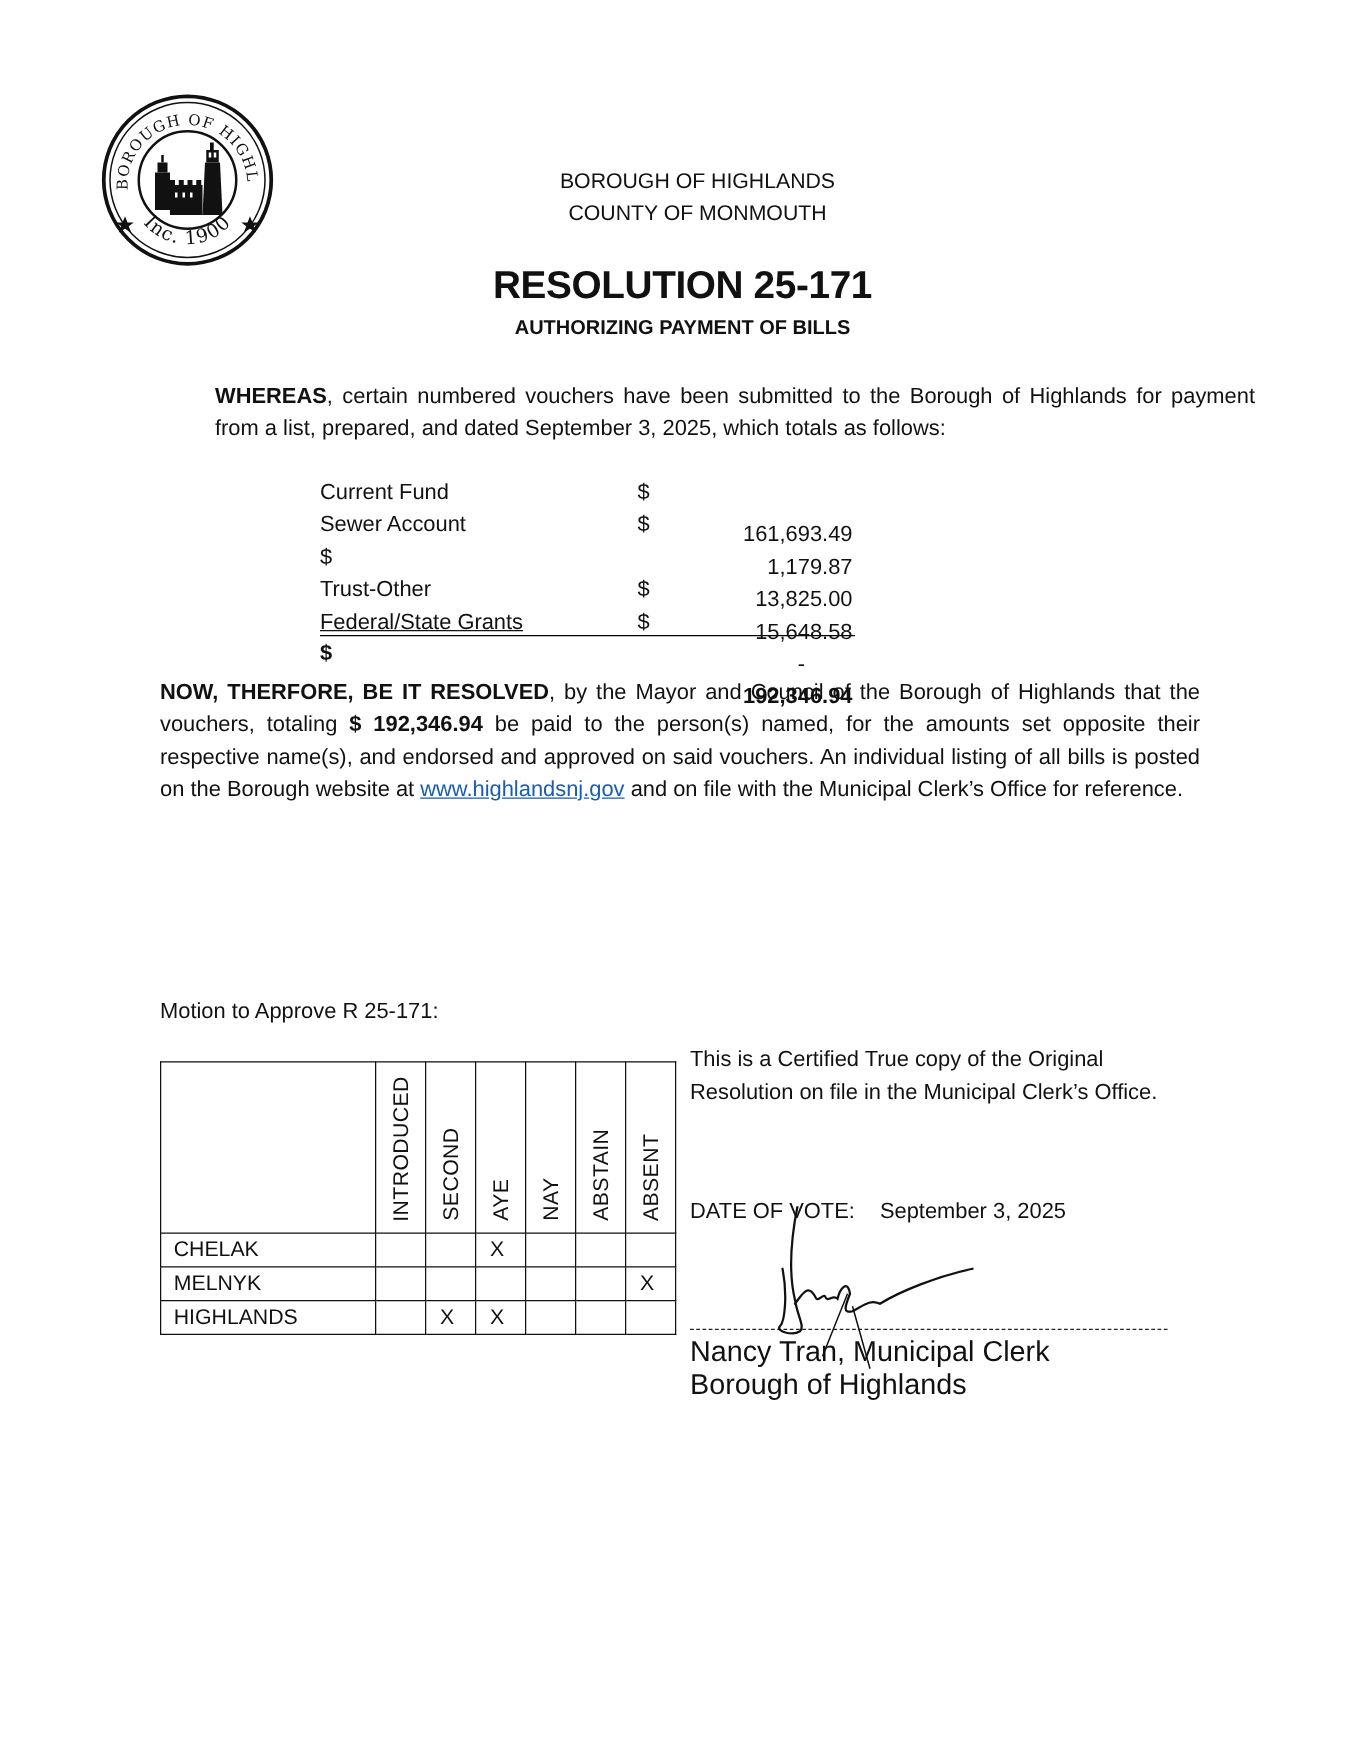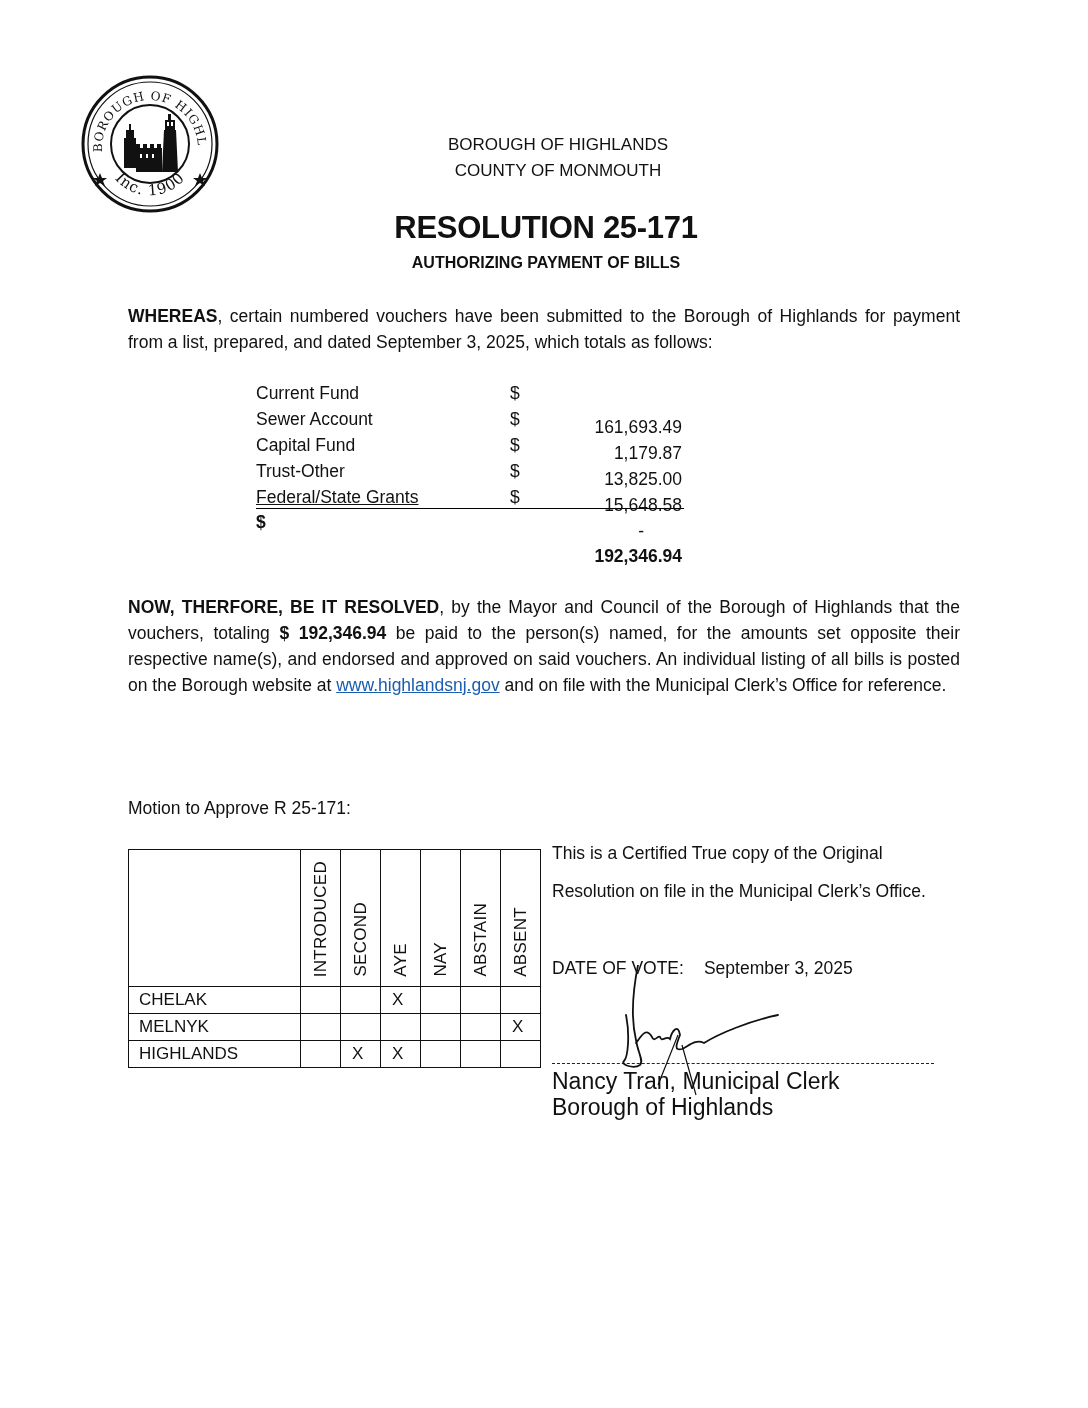--- a/index.html
+++ b/index.html
@@ -5,43 +5,43 @@
   html, body { margin: 0; padding: 0; background: #ffffff; }
   body { width: 1088px; height: 1408px; position: relative; overflow: hidden;
          font-family: "Liberation Sans", "DejaVu Sans", sans-serif; color: #111; }
   .abs { position: absolute; }
   .seal { left: 80px; top: 74px; width: 140px; height: 140px; }
   .hdr { left: 0; width: 1088px; text-align: center; }
   .org { top: 132px; font-size: 17px; line-height: 26px; padding-left: 14px; }
   .title { top: 210px; font-size: 31px; font-weight: bold; letter-spacing: -0.3px; padding-left: 2px; }
   .subtitle { top: 254px; font-size: 16px; font-weight: bold; padding-left: 2px; }
   .para { left: 128px; width: 832px; font-size: 17.5px; line-height: 26px; text-align: justify; }
-  .p1 { top: 303px; }
-  .p2 { top: 594px; }
+  .p1 { top: 303px; margin-left: 44px; }
+  .p2 { top: 540px; }
   .para b { font-weight: bold; }
   .link { color: #1a5cb0; text-decoration: underline; }
   .fund { left: 256px; top: 380px; width: 428px; font-size: 17.5px; }
   .fund-row { display: flex; height: 26px; line-height: 26px; }
   .fund-row .lbl { width: 254px; }
   .fund-row .dol { width: 30px; }
   .fund-row .amt { flex: 1; text-align: right; padding-right: 2px; margin-top: 34px; }
   .fund-row.under { border-bottom: 1.5px solid #000; height: 24px; }
   .fund-row.under .lbl { text-decoration: underline; }
   .fund-row.total { font-weight: bold; }
   .motion { left: 128px; top: 798px; font-size: 17.5px; }
   table.vote { position: absolute; left: 128px; top: 849px; border-collapse: collapse; font-size: 17px; }
   table.vote td, table.vote th { border: 1.3px solid #111; padding: 0; }
   table.vote th { height: 136px; font-weight: normal; vertical-align: bottom; }
   .vhead { writing-mode: vertical-rl; transform: rotate(180deg); display: inline-block; padding: 4px 0 6px; letter-spacing: 0.3px; }
   table.vote td { height: 26px; }
   td.name { width: 161px; padding-left: 10px !important; text-align: left; }
   td.mark { width: 39px; text-align: left; padding-left: 11px !important; box-sizing: border-box; }
   th.namehead { width: 171px; }
   th.col { width: 39px; }
-  .cert { left: 552px; top: 834px; width: 400px; font-size: 17.5px; line-height: 38px; }
+  .cert { left: 552px; top: 834px; width: 400px; font-size: 17.5px; line-height: 26px; }
   .vote-date { left: 552px; top: 938px; font-size: 17.5px; margin-top: 20px; }
   .vote-date .gap { display: inline-block; width: 20px; }
   .sig-line { left: 552px; top: 1063px; width: 382px; border-bottom: 1.5px dashed #222; }
   .sig { left: 600px; top: 965px; width: 200px; height: 135px; }
   .signer { left: 552px; top: 1068px; font-size: 23px; line-height: 26px; }
 </style>
 </head>
 <body>
 
 <div class="abs seal">
@@ -99,21 +99,20 @@
     <span class="lbl">Current Fund</span>
     <span class="dol">$</span>
     <span class="amt">161,693.49</span>
   </div>
   <div class="fund-row">
     <span class="lbl">Sewer Account</span>
     <span class="dol">$</span>
     <span class="amt">1,179.87</span>
   </div>
   <div class="fund-row">
-    <span class="lbl">Capital Fund</span>
     <span class="dol">$</span>
     <span class="amt">13,825.00</span>
   </div>
   <div class="fund-row">
     <span class="lbl">Trust-Other</span>
     <span class="dol">$</span>
     <span class="amt">15,648.58</span>
   </div>
   <div class="fund-row under">
     <span class="lbl">Federal/State Grants</span>

